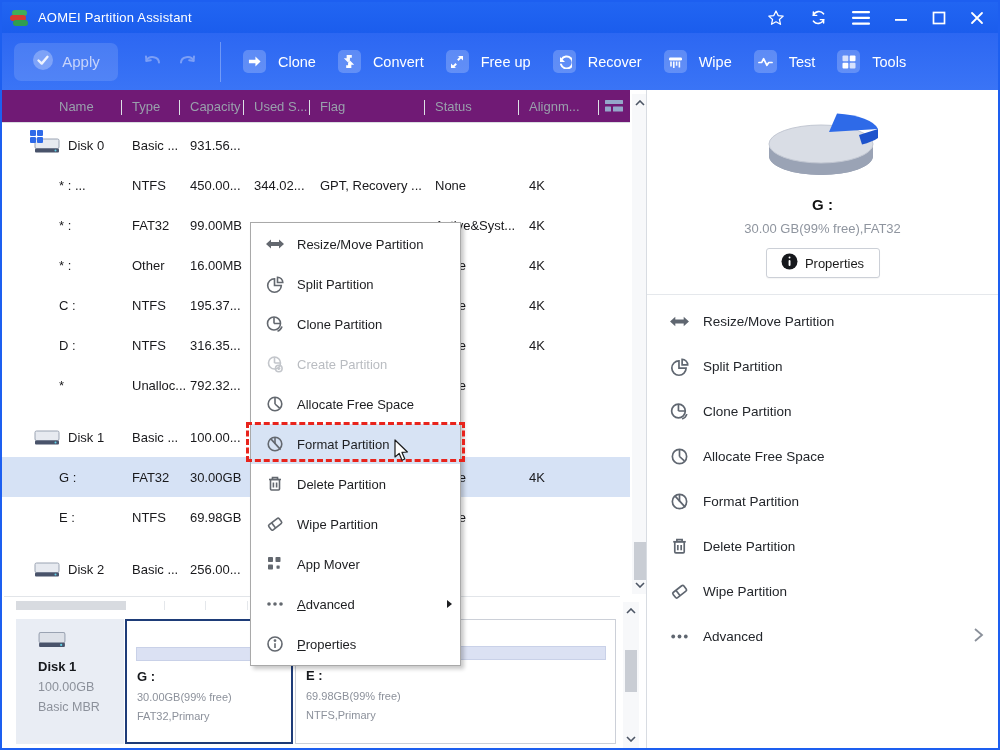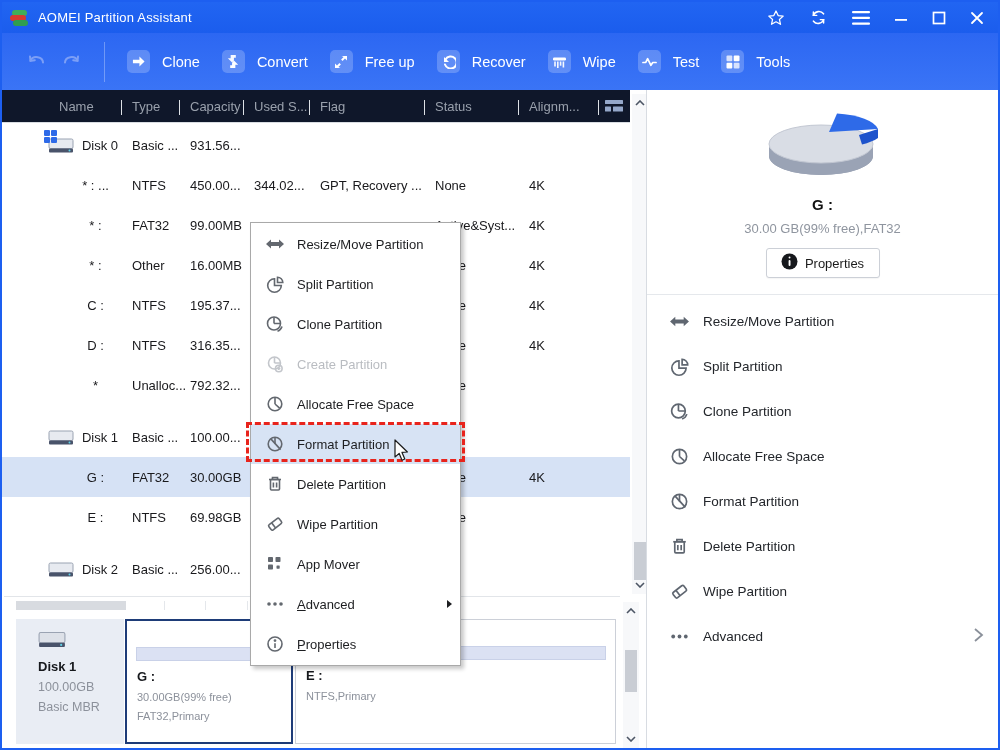--- a/index.html
+++ b/index.html
@@ -26,36 +26,36 @@
   .apply-btn { margin-left:12px; width:104px; height:38px; border-radius:7px;
                background:rgba(255,255,255,.13); display:flex; align-items:center; justify-content:center;
                gap:8px; color:#c7d4fa; font-size:15px; }
   .undo-redo { display:flex; gap:12px; margin-left:24px; opacity:.55; }
   .toolbar-divider { width:1px; height:40px; background:rgba(255,255,255,.3); margin-left:22px; }
   .tool-btn { display:flex; align-items:center; gap:12px; margin-left:22px; color:#fff; font-size:14.5px; }
   .tool-ic { width:23px; height:23px; border-radius:5px; background:rgba(255,255,255,.22);
              display:flex; align-items:center; justify-content:center; }
 
   
-  .tbl-header { position:absolute; left:0; top:88px; width:628px; height:33px; background:#0f172a;
+  .tbl-header { position:absolute; left:0; top:88px; width:628px; height:33px; background:#701a75;
                 border-bottom:1px solid #d9dde2; display:grid;
                 grid-template-columns:130px 58px 64px 66px 115px 94px 80px;
                 align-items:center; color:#99a0ac; font-size:13px; }
   .tbl-header .hc { position:relative; }
   .tbl-header .hc::after { content:""; position:absolute; right:10px; top:1px; width:1px; height:15px; background:#dde1e6; }
   .hc-name { padding-left:57px; }
   .hdr-cols-icon { position:absolute; left:602px; top:96px; }
   .rows { position:absolute; left:0; top:121px; width:628px; }
   .trow { height:40px; display:grid; grid-template-columns:130px 58px 64px 66px 115px 94px 80px;
           align-items:center; font-size:13px; color:#19191c; }
   .trow:first-child { margin-top:2px; }
   .trow.disk { margin-top:12px; }
   .trow.disk:first-child { margin-top:2px; }
   .trow.selected { background:var(--selection); }
-  .c-name { padding-left:57px; display:flex; align-items:center;justify-content:center; }
+  .c-name { padding-left:57px; display:flex; align-items:center; }
   .trow.disk .c-name { padding-left:32px; gap:8px; }
   .disk-ic { position:relative; width:26px; height:18px; flex:0 0 auto; }
   .badge-win { position:absolute; left:-4px; top:-6px; width:13px; height:13px; }
   .badge-win i { position:absolute; width:6px; height:6px; background:#2e6ae8; border-radius:1px; }
   .badge-win i:nth-child(1){left:0;top:0}.badge-win i:nth-child(2){left:7px;top:0}
   .badge-win i:nth-child(3){left:0;top:7px}.badge-win i:nth-child(4){left:7px;top:7px}
 
   
   .vscroll { position:absolute; width:16px; background:#f7f8fa; }
   .vs-table { left:630px; top:92px; height:500px; }
@@ -155,20 +155,29 @@
       </span>
       <span>
         <svg width="14" height="14" viewBox="0 0 14 14" stroke="#fff" stroke-width="1.8" stroke-linecap="round">
             <path d="M2 2 L12 12 M12 2 L2 12"></path>
           </svg>
       </span>
     </div>
   </div>
 
   <div class="toolbar">
+    <div class="apply-btn">
+      <span>
+        <svg width="22" height="22" viewBox="0 0 22 22">
+            <circle cx="11" cy="11" r="10" fill="rgba(255,255,255,.28)"></circle>
+            <path d="M6.5 11.5 L9.7 14.6 L15.5 7.8" fill="none" stroke="#eef3ff" stroke-width="2.4" stroke-linecap="round" stroke-linejoin="round"></path>
+          </svg>
+      </span>
+      <span>Apply</span>
+    </div>
     <div class="undo-redo">
       <span>
         <svg width="22" height="18" viewBox="0 0 22 18" fill="none" stroke="#b9c8f8" stroke-width="2" stroke-linecap="round">
             <path d="M4.5 9.5 A6.5 5.5 0 0 1 17 11.5"></path>
             <path d="M4 5.5 L4.5 9.8 L8.8 9.2"></path>
           </svg>
       </span>
       <span>
         <svg width="22" height="18" viewBox="0 0 22 18" fill="none" stroke="#b9c8f8" stroke-width="2" stroke-linecap="round">
             <path d="M17.5 9.5 A6.5 5.5 0 0 0 5 11.5"></path>
@@ -468,20 +477,21 @@
     <div class="part-block pb-g">
       <div class="pb-bar"></div>
       <div class="pb-name">G :</div>
       <div class="pb-sub">30.00GB(99% free)</div>
       <div class="pb-sub">FAT32,Primary</div>
     </div>
 
     <div class="part-block pb-e">
       <div class="pb-bar"></div>
       <div class="pb-name">E :</div>
+      <div class="pb-sub">69.98GB(99% free)</div>
       <div class="pb-sub">NTFS,Primary</div>
     </div>
   </div>
 
   <div class="vscroll vs-bottom">
     <span class="vs-arrow" style="top:2px">
       <svg width="10" height="6" viewBox="0 0 10 6" fill="none" stroke="#4d5665" stroke-width="1.6">
           <path d="M1 5 L5 1 L9 5"></path>
         </svg>
     </span>

